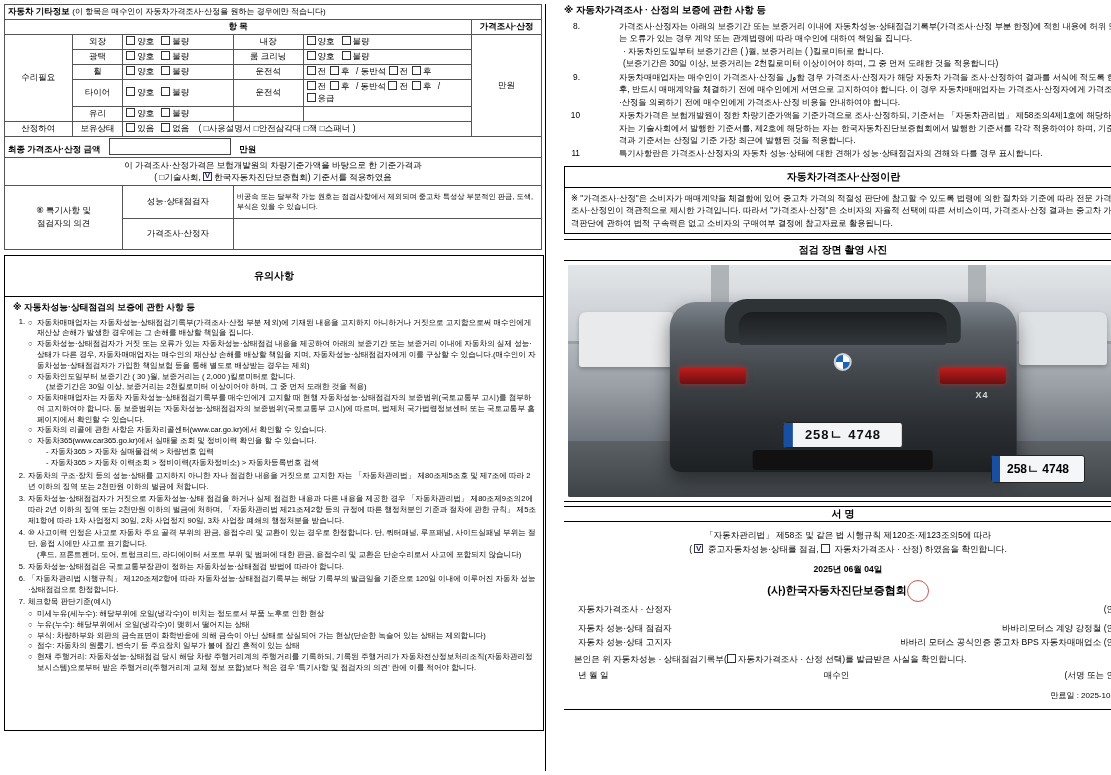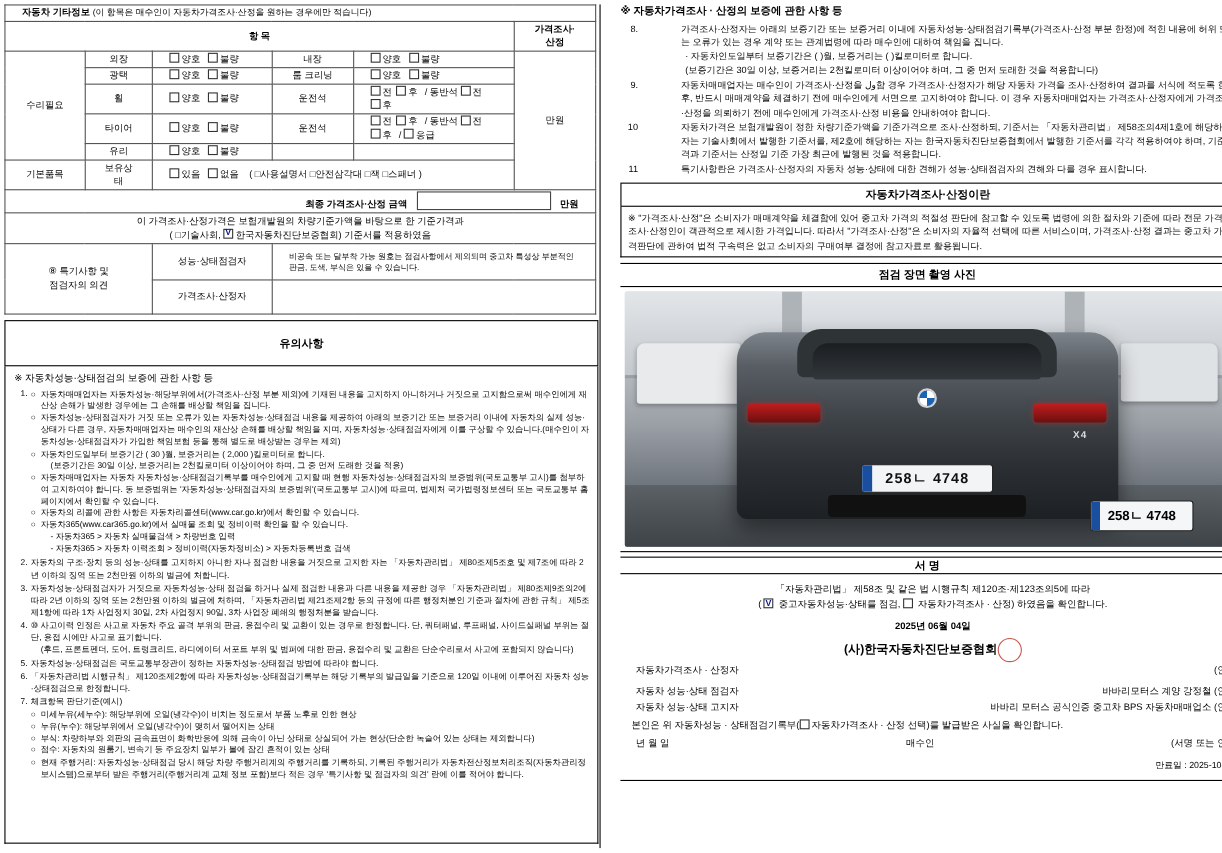--- a/index.html
+++ b/index.html
@@ -11,44 +11,44 @@
     -webkit-font-smoothing:antialiased;
   }
   .page{position:relative;width:1111px;height:775px;box-sizing:border-box;}
   .col-left{position:absolute;left:4px;top:4px;width:540px;}
   .col-right{position:absolute;left:564px;top:4px;width:559px;}
   .divider-v{position:absolute;left:545px;top:4px;width:1px;height:767px;background:#000;}
   table{border-collapse:collapse;}
   .sec-title{font-weight:bold;font-size:9.5px;}
   
   .tl{width:538px;border:1.4px solid #000;}
-  .tl td,.tl th{border:1px solid #555;padding:1px 15px;font-size:8.5px;vertical-align:middle;}
+  .tl td,.tl th{border:1px solid #555;padding:1px 3px;font-size:8.5px;vertical-align:middle;}
   .hdr{font-weight:bold;text-align:center;background:#fff;}
   .ttl-cell{font-weight:bold;text-align:left;font-size:9.5px;padding:3px 4px;}
   .note-sm{font-weight:normal;font-size:8px;}
   .ctr{text-align:center;}
   .cb{display:inline-block;width:7px;height:7px;border:1px solid #333;margin-right:2px;vertical-align:-1px;}
   .cbl{display:inline-block;margin-right:7px;white-space:nowrap;}
   .cbl.tight{margin-right:4px;}
   .chk{position:relative;}
   .chk::after{content:"V";position:absolute;left:0.5px;top:-3.5px;font-size:8px;font-weight:bold;color:#0a1b8c;}
-  .bigamt{text-align:right;font-size:12px;font-weight:bold;padding:5px 0;}
+  .bigamt{text-align:left;font-size:12px;font-weight:bold;padding:5px 0;}
   .amtbox{display:inline-block;width:120px;height:15px;border:1px solid #444;vertical-align:-3px;margin:0 6px;}
   .para{font-size:8.5px;line-height:1.45;text-align:center;padding:2px 4px;}
   .rlist{margin:3px 0 0 0;padding:0;list-style:none;font-size:8.3px;line-height:1.5;}
   .rlist li{display:flex;margin-bottom:1px;}
   .rnum{width:16px;flex:0 0 16px;text-align:right;padding-right:3px;}
   .rtxt{flex:1;margin-left:36px;}
   .sub{display:block;padding-left:4px;}
   .kbox{border:1.4px solid #000;text-align:center;font-weight:bold;font-size:10px;padding:3px 0;margin:6px 0 0 0;}
   .kbody{border:1px solid #000;border-top:none;font-size:8.3px;line-height:1.5;padding:4px 6px;}
   
   .band{border:1.4px solid #000;text-align:center;font-weight:bold;font-size:10px;padding:13px 0;margin-top:5px;background:#fff;}
   .warnbox{border:1.4px solid #000;border-top:none;padding:4px 6px 5px 6px;height:434px;box-sizing:border-box;overflow:hidden;}
-  .wtitle{font-weight:normal;font-size:8.8px;margin:1px 0 3px 2px;}
+  .wtitle{font-weight:bold;font-size:8.8px;margin:1px 0 3px 2px;}
   ol.wlist{margin:0;padding:0;list-style:none;font-size:7.6px;line-height:1.42;}
   ol.wlist>li{display:flex;margin-bottom:1.5px;}
   .wn{width:14px;flex:0 0 14px;text-align:right;padding-right:3px;}
   .wt{flex:1;}
   ul.dash{margin:1px 0 1px 0;padding:0;list-style:none;}
   ul.dash>li{display:flex;}
   ul.dash>li .d{width:9px;flex:0 0 9px;}
   .ind{padding-left:9px;display:block;}
   
   .photo-band{border:1.4px solid #000;border-left:none;text-align:center;font-weight:bold;font-size:10px;padding:3px 0;margin-top:5px;}
@@ -137,21 +137,21 @@
         <td class="ctr">운전석</td>
         <td><span class="cbl tight"><span class="cb"></span>전</span><span class="cbl tight"><span class="cb"></span>후</span> / 동반석 <span class="cbl tight"><span class="cb"></span>전</span><span class="cbl tight"><span class="cb"></span>후</span> / <span class="cbl tight"><span class="cb"></span><span>응급</span></span></td>
       </tr>
       <tr>
         <td class="ctr">유리</td>
         <td><span class="cbl"><span class="cb"></span>양호</span><span class="cbl"><span class="cb"></span>불량</span></td>
         <td class="ctr"></td>
         <td></td>
       </tr>
       <tr>
-        <td class="ctr">기본품목</td>
+        <td class="ctr">산정하여</td>
         <td class="ctr">보유상태</td>
         <td colspan="3">
           <span class="cbl"><span class="cb"></span>있음</span><span class="cbl"><span class="cb"></span>없음</span>
           <span>( □사용설명서 □안전삼각대 □잭 □스패너 )</span>
         </td>
       </tr>
 
       <tr>
         <td colspan="6" class="bigamt">
           <span>최종 가격조사·산정 금액</span>
@@ -181,21 +181,21 @@
     <div class="band">유의사항</div>
     <div class="warnbox">
       <div class="wtitle">※ 자동차성능·상태점검의 보증에 관한 사항 등</div>
       <ol class="wlist">
         <li>
           <span class="wn">1.</span>
           <span class="wt">
             <ul class="dash">
               <li>
                   <span class="d">○</span>
-                  <span>자동차매매업자는 자동차성능·해당부위에서(가격조사·산정 부분 제외)에 기재된 내용을 고지하지 아니하거나 거짓으로 고지함으로써 매수인에게 재산상 손해가 발생한 경우에는 그 손해를 배상할 책임을 집니다.</span>
+                  <span>자동차매매업자는 자동차성능·상태점검기록부(가격조사·산정 부분 제외)에 기재된 내용을 고지하지 아니하거나 거짓으로 고지함으로써 매수인에게 재산상 손해가 발생한 경우에는 그 손해를 배상할 책임을 집니다.</span>
                 </li>
               <li>
                   <span class="d">○</span>
                   <span>자동차성능·상태점검자가 거짓 또는 오류가 있는 자동차성능·상태점검 내용을 제공하여 아래의 보증기간 또는 보증거리 이내에 자동차의 실제 성능·상태가 다른 경우, 자동차매매업자는 매수인의 재산상 손해를 배상할 책임을 지며, 자동차성능·상태점검자에게 이를 구상할 수 있습니다.(매수인이 자동차성능·상태점검자가 가입한 책임보험 등을 통해 별도로 배상받는 경우는 제외)</span>
                 </li>
               <li>
                   <span class="d">○</span>
                   <span>자동차인도일부터 보증기간 ( 30 )월, 보증거리는 ( 2,000 )킬로미터로 합니다.</span>
                 </li>
               <li>

